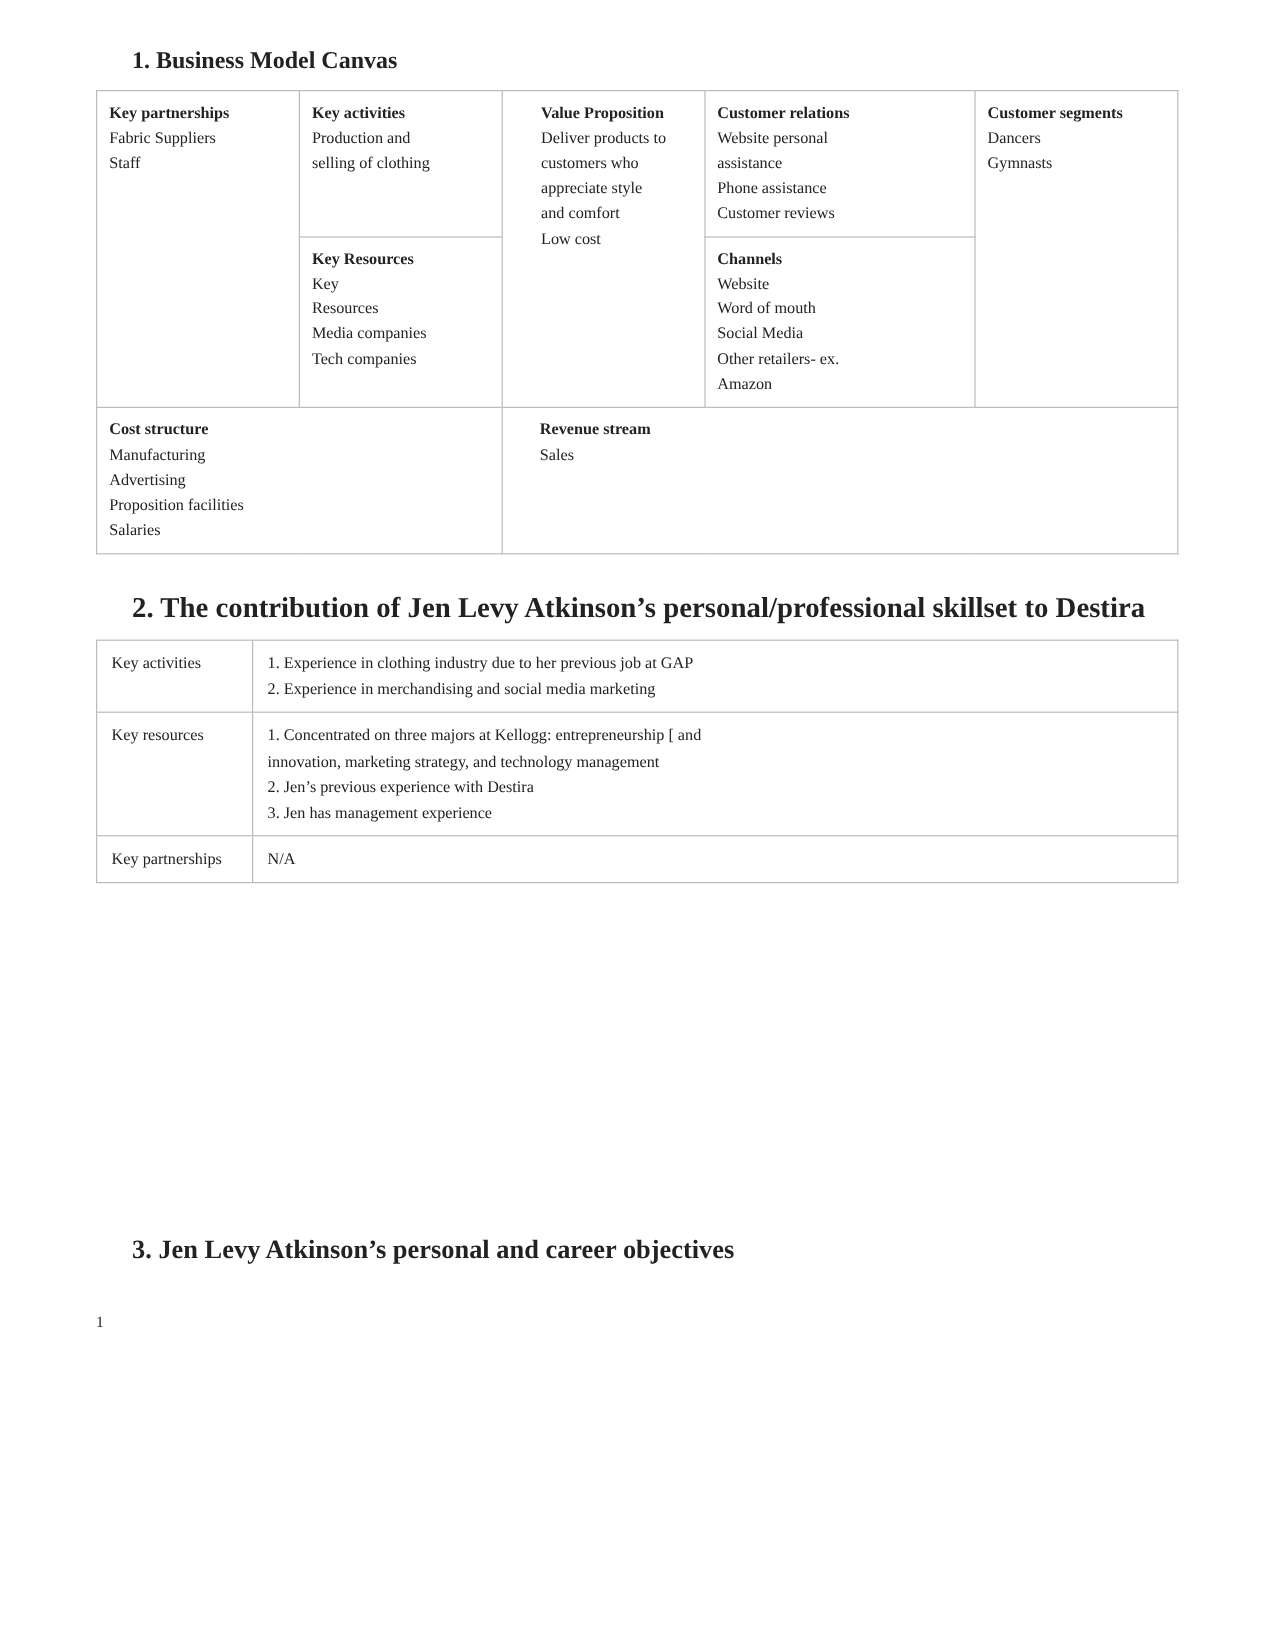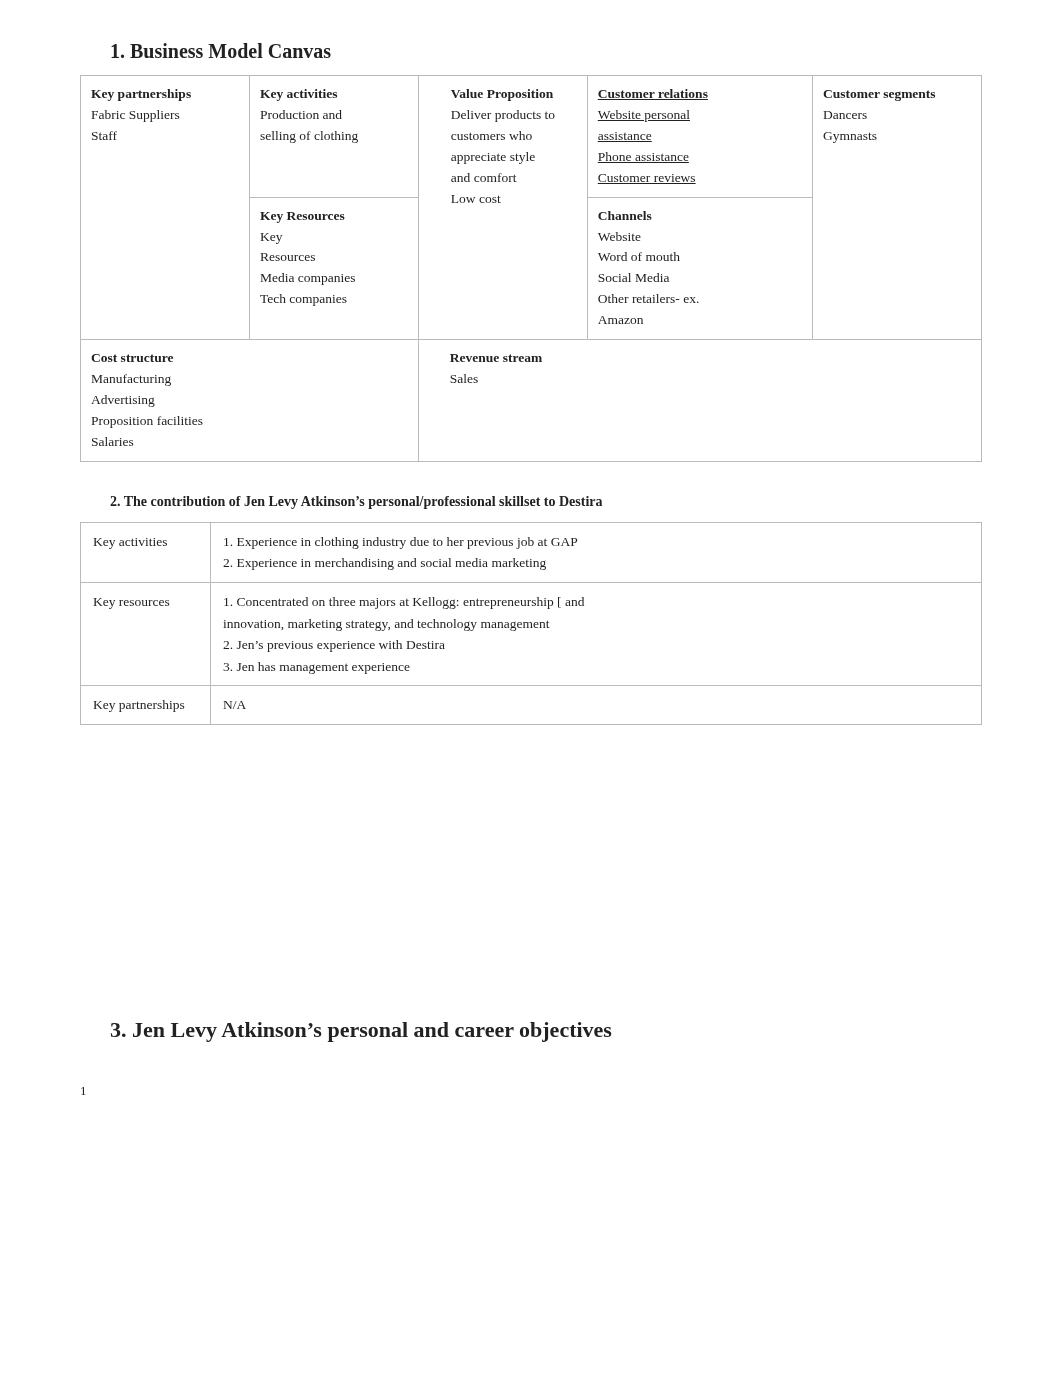--- a/index.html
+++ b/index.html
@@ -14,21 +14,21 @@
     }
 
     h1.section-title {
       font-size: 20px;
       font-weight: bold;
       margin-bottom: 12px;
       text-indent: 30px;
     }
 
     h2.section-title {
-      font-size: 14px;
+      font-size: 24px;
       font-weight: bold;
       margin-bottom: 12px;
       text-indent: 30px;
       margin-top: 32px;
     }
 
     
     .bmc-table {
       width: 100%;
       border-collapse: collapse;
@@ -101,21 +101,21 @@
       </td>
 
       <td rowspan="2" style="width:18%;padding-left:32px;">
         <b>Value Proposition</b><br>
         <span>Deliver products to customers who</span><br>
         <span>appreciate style</span><br>
         <span>and comfort</span><br>
         <span>Low cost</span>
       </td>
 
-      <td style="width:24%;text-decoration:underline;">
+      <td style="width:24%;">
         <b>Customer relations</b><br>
         <span>Website personal</span><br>
         <span>assistance</span><br>
         <span>Phone assistance</span><br>
         <span>Customer reviews</span>
       </td>
 
       <td rowspan="2" style="width:18%;margin-left:16px;">
         <b>Customer segments</b><br>
         <span>Dancers</span><br>

